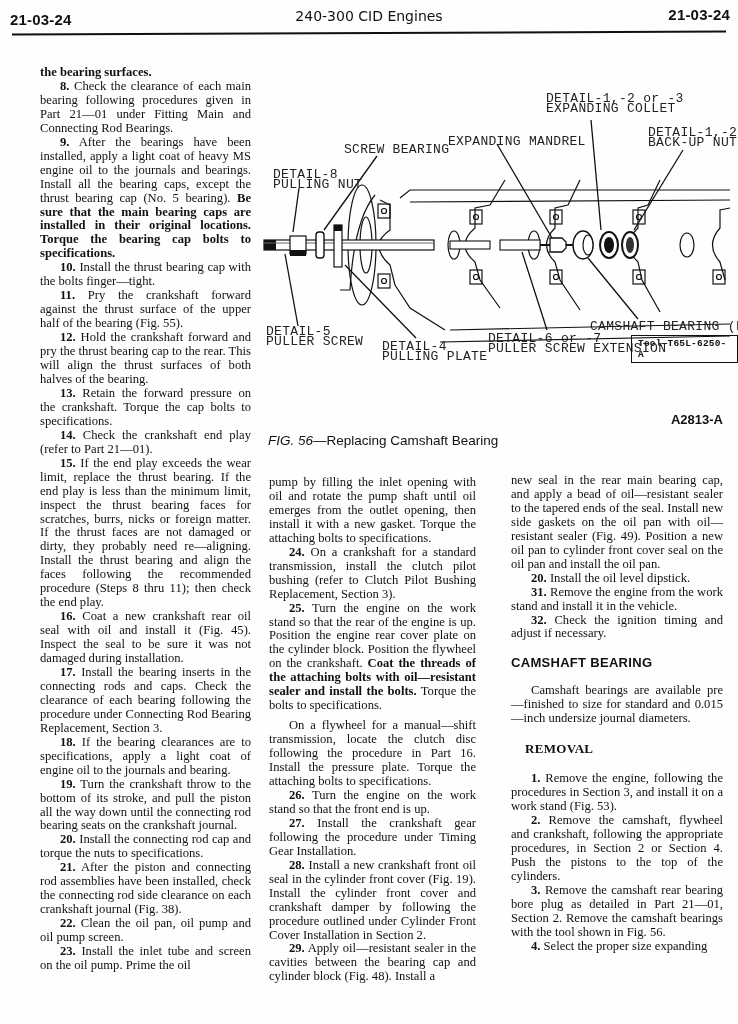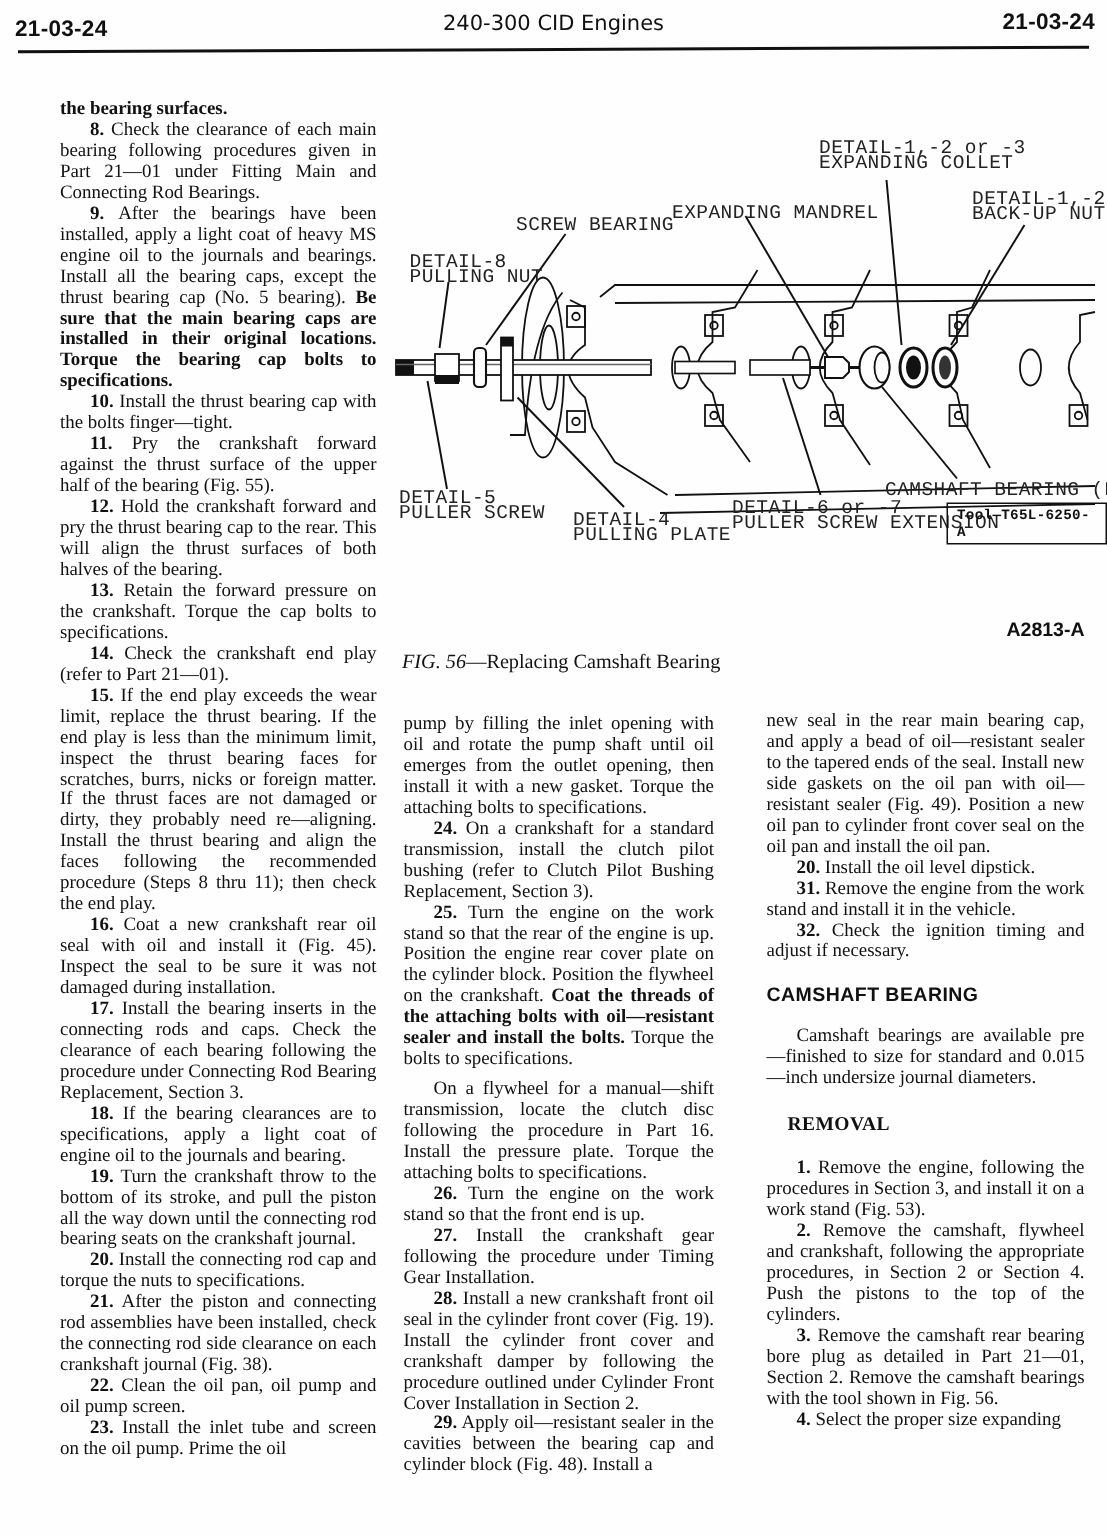--- a/index.html
+++ b/index.html
@@ -23,21 +23,21 @@
 
   .h-sans { font-family: "Liberation Sans", sans-serif; font-weight: bold; font-size: 13px; letter-spacing: 0.3px; margin: 15px 0 14px 0 !important; text-align: left; }
   .h-serif { font-family: "Liberation Serif", serif; font-weight: bold; font-size: 13px; margin: 16px 0 16px 14px !important; text-align: left; letter-spacing: 0.3px; }
 
   .fig { position: absolute; left: 250px; top: 80px; width: 488px; height: 340px; }
   .fig svg { position: absolute; left: 0; top: 0; }
   .lbl { position: absolute; font-family: Liberation Mono, monospace; font-size: 13px; line-height: 10px; text-align: left; letter-spacing: 0.3px; color: #222; white-space: nowrap; }
   .toolbox { position: absolute; left: 381px; top: 255px; border: 1.5px solid #111; padding: 2px 6px; font-family: Liberation Mono, monospace; font-weight: bold; font-size: 9.5px; letter-spacing: 0.2px; }
   .figid { position: absolute; right: 15px; top: 302px; font-family: "Liberation Sans", sans-serif; font-weight: bold; font-size: 13px; margin-top: 30px; }
 
-  .caption { position: absolute; left: 268px; top: 433px; font-family: Liberation Serif, serif; font-size: 13.5px; white-space: nowrap; }
+  .caption { position: absolute; left: 268px; top: 433px; font-family: Liberation Sans, sans-serif; font-size: 13.5px; white-space: nowrap; }
   .caption .fn { font-style: italic; }
 </style>
 </head>
 <body>
 
 <div class="page">
 
   <div class="hdr">
     <span class="hdr-num hdr-left">21-03-24</span>
     <span class="hdr-title">240-300 CID Engines</span>

